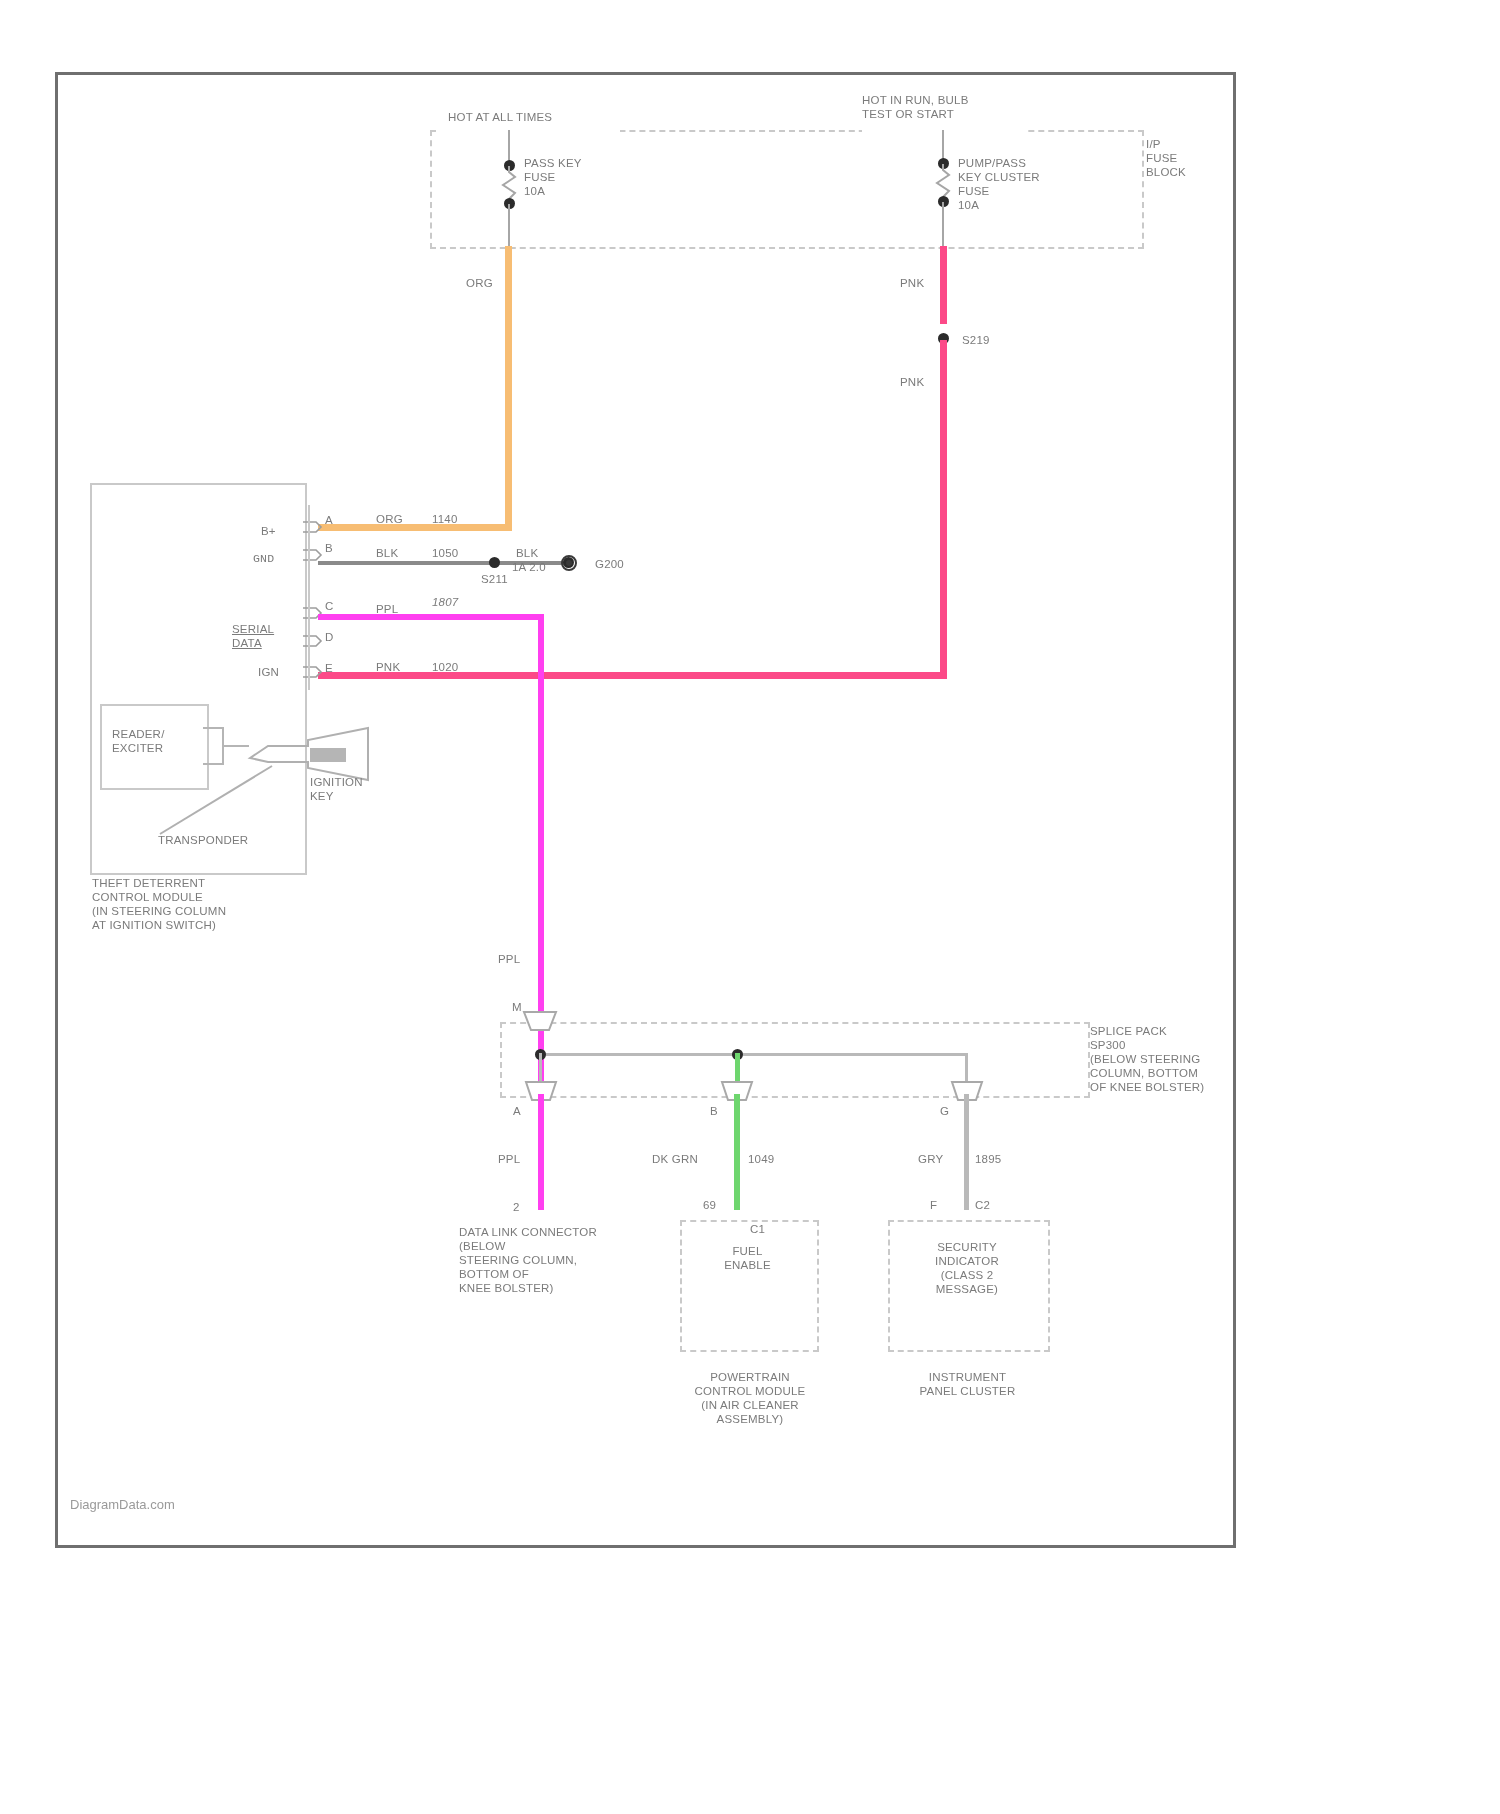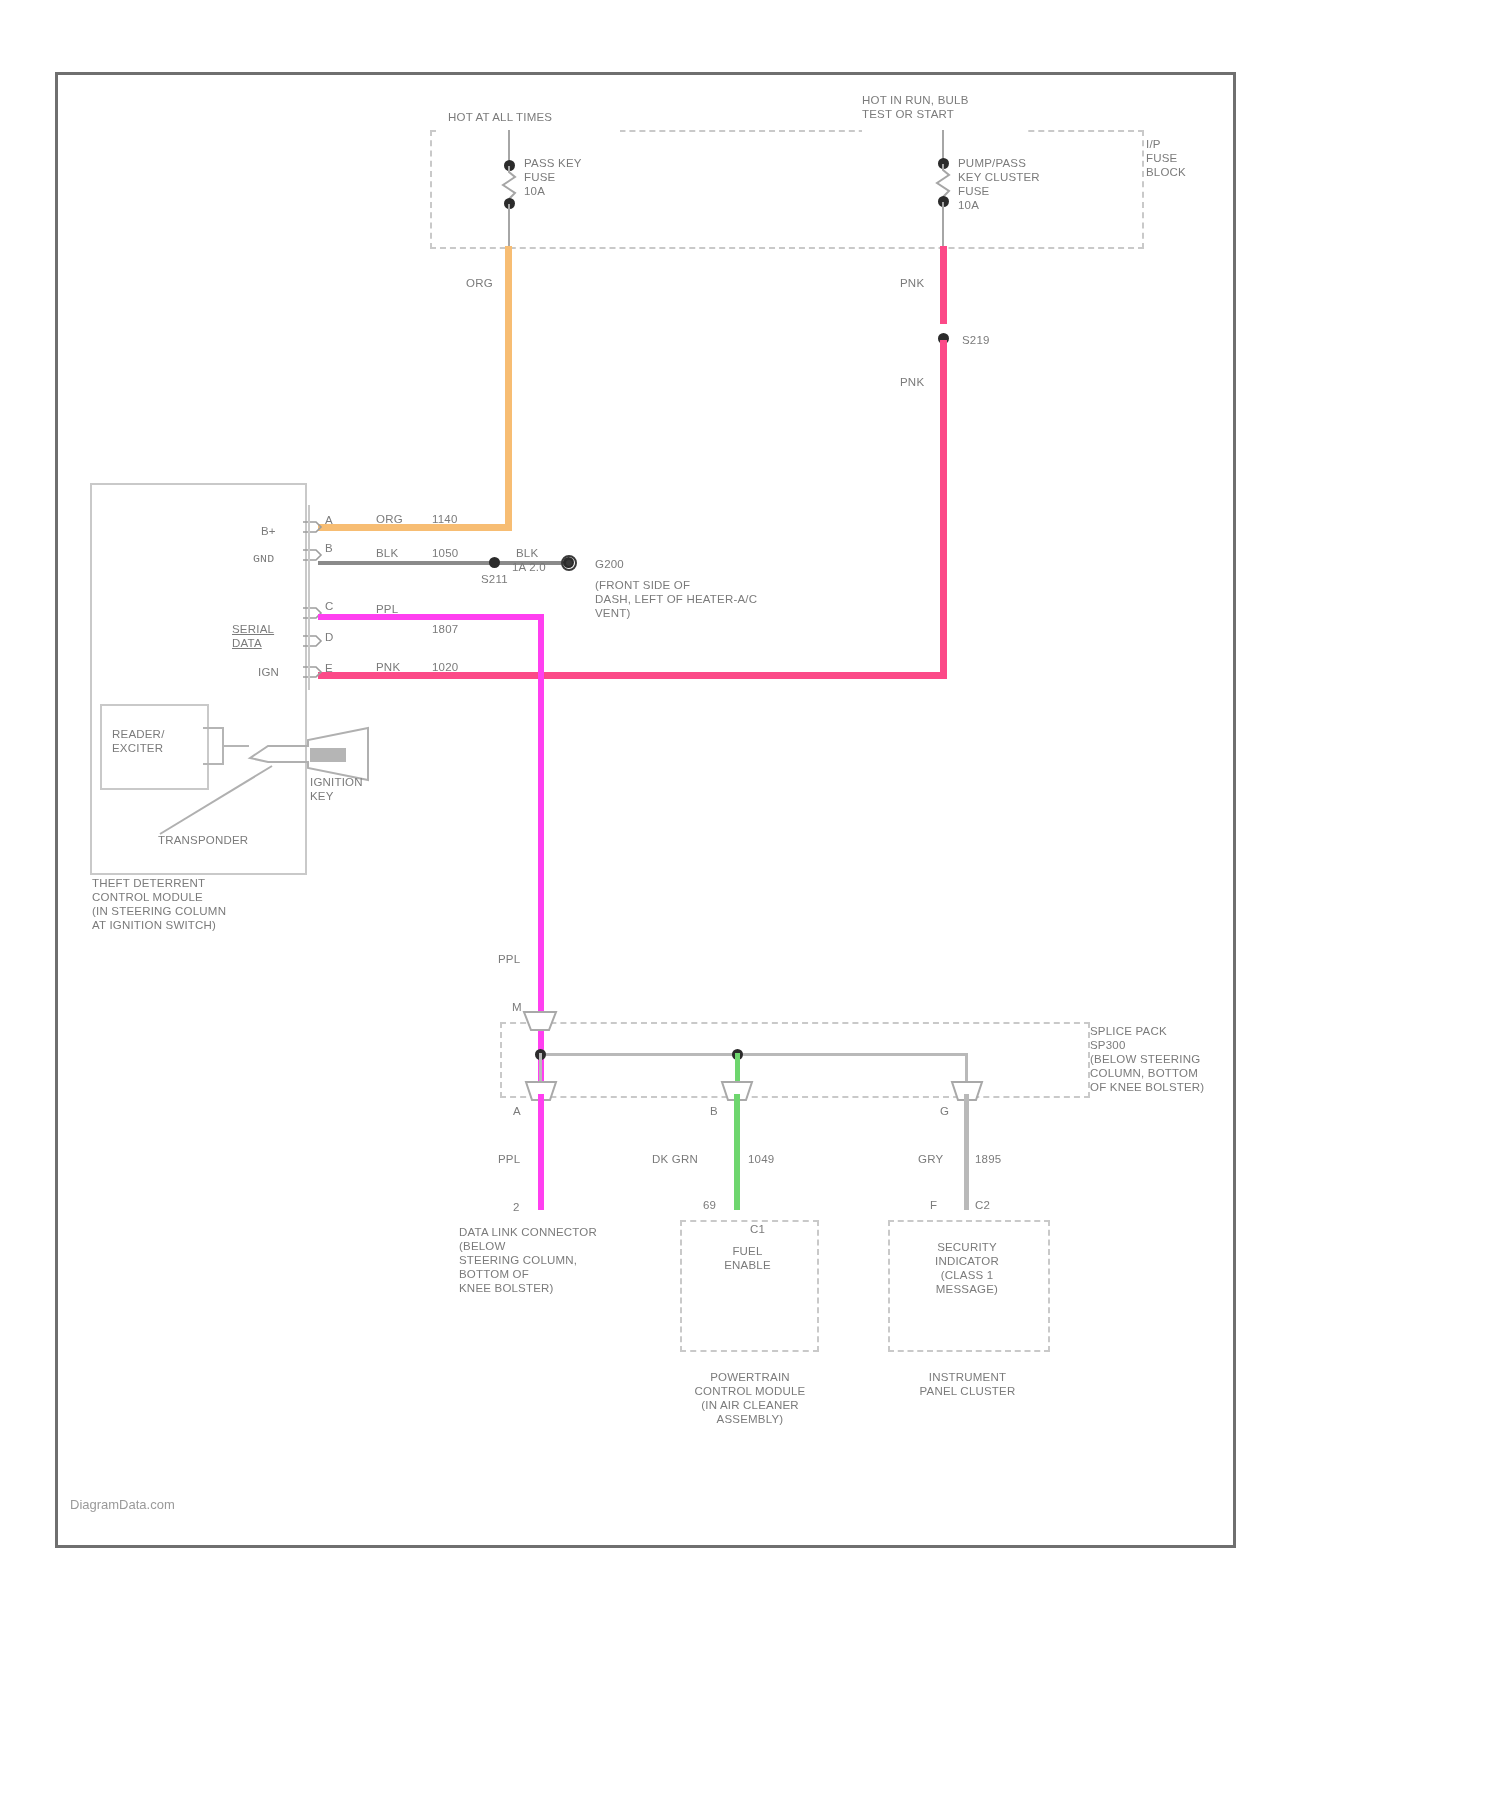--- a/index.html
+++ b/index.html
@@ -117,27 +117,24 @@
   <div class="t" style="left:481px;top:572px;">S211</div>
   <div class="t" style="left:516px;top:546px;">BLK</div>
   <div class="t" style="left:512px;top:560px;">1A 2.0</div>
 
   <div class="dot" style="left:563px;top:557px;"></div>
   <svg style="position:absolute;left:559px;top:553px;" width="20" height="20" viewBox="0 0 20 20">
     <circle cx="10" cy="10" r="7" fill="none" stroke="#3a3a3a" stroke-width="2"></circle>
     <circle cx="10" cy="10" r="3" fill="#3a3a3a"></circle>
   </svg>
   <div class="t" style="left:595px;top:557px;">G200</div>
-  <div class="t" style="left:595px;top:578px;width:300px;">(FRONT SIDE OF
-DASH, LEFT OF HEATER-A/C
-VENT)</div>
 
   <div class="wire w-ppl" style="left:318px;top:614px;width:226px;height:6px;"></div>
   <div class="t" style="left:376px;top:602px;">PPL</div>
-  <div class="t" style="left:432px;top:622px;">1807</div>
+  <div class="t" style="left:432px;top:595px;font-style:italic;">1807</div>
   <div class="wire w-ppl" style="left:538px;top:614px;width:6px;height:588px;"></div>
   <div class="t" style="left:498px;top:952px;">PPL</div>
 
   <div class="t" style="left:376px;top:660px;">PNK</div>
   <div class="t" style="left:432px;top:660px;">1020</div>
 
   <div class="solidbox" style="left:100px;top:704px;width:105px;height:82px;"></div>
   <div class="t" style="left:112px;top:727px;width:96px;">READER/
 EXCITER</div>
 
@@ -224,20 +221,20 @@
   <div class="t c" style="left:680px;top:1244px;width:135px;">FUEL
 ENABLE</div>
   <div class="t c" style="left:635px;top:1370px;width:230px;">POWERTRAIN
 CONTROL MODULE
 (IN AIR CLEANER
 ASSEMBLY)</div>
 
   <div class="dashbox" style="left:888px;top:1220px;width:158px;height:128px;"></div>
   <div class="t c" style="left:888px;top:1240px;width:158px;">SECURITY
 INDICATOR
-(CLASS 1
+(CLASS 2
 MESSAGE)</div>
   <div class="t c" style="left:880px;top:1370px;width:175px;">INSTRUMENT
 PANEL CLUSTER</div>
 
   <div class="credit">DiagramData.com</div>
 
 </div>
 
 </body></html>

